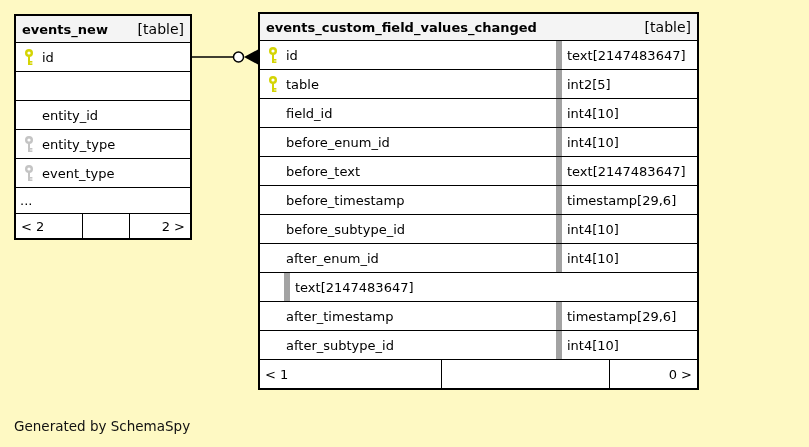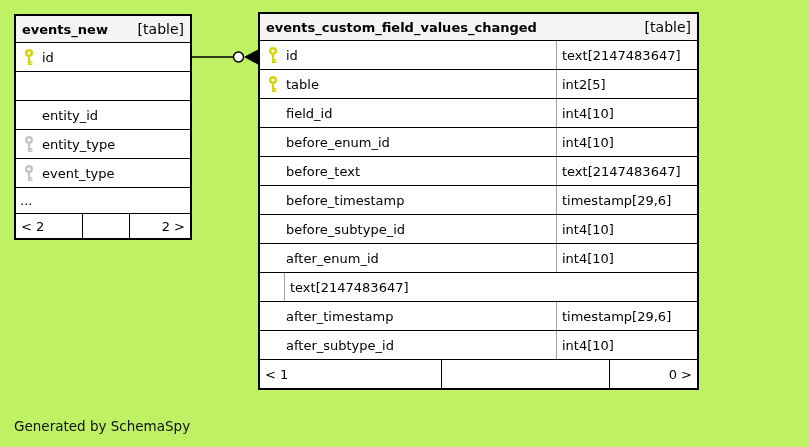--- a/index.html
+++ b/index.html
@@ -1,36 +1,36 @@
 <!DOCTYPE html>
 <html><head>
 <meta charset="utf-8">
 <style>
   * { box-sizing: border-box; margin: 0; padding: 0; }
   html,body { width: 809px; height: 447px; background: #ffffff; }
   body { font-family: "DejaVu Sans", "Liberation Sans", sans-serif; font-size: 13px; color: #000; }
-  .canvas { position: relative; width: 809px; height: 447px; background: #bef264; overflow: hidden; }
+  .canvas { position: relative; width: 809px; height: 447px; background: #fef9c3; overflow: hidden; }
 
   .table-node { position: absolute; background: #fff; border: 2px solid #000; display: flex; flex-direction: column; }
   .tbl-left  { left: 14px;  top: 14px; width: 178px; }
   .tbl-right { left: 258px; top: 12px; width: 441px; }
 
   .tbl-header { display: flex; align-items: center; justify-content: space-between;
                 background: #f4f4f4; border-bottom: 1px solid #000;
                 padding: 0 6px 0 6px; height: 27px; }
   .tbl-title { font-weight: bold; font-size: 13px; }
   .tbl-tag { font-weight: normal; font-size: 14px; }
 
   .col-row { display: flex; align-items: center; height: 29px; border-bottom: 1px solid #000; background: #fff; }
   .keyslot { width: 24px; padding-left: 7px; flex: 0 0 24px; display: flex; align-items: center; }
   .keyslot svg { visibility: hidden; }
   .keyslot[data-key="primary"] svg { visibility: visible; color: #d4d404; }
   .keyslot[data-key="index"]   svg { visibility: visible; color: #c4c4c4; }
   .col-name { flex: 1 1 auto; padding-left: 2px; white-space: nowrap; overflow: hidden; }
-  .col-type { flex: 0 0 141px; border-left: 1px solid #a3a3a3; align-self: stretch;
+  .col-type { flex: 0 0 141px; border-left: 6px solid #a3a3a3; align-self: stretch;
               display: flex; align-items: center; padding-left: 5px; white-space: nowrap; }
 
   .ellipsis-row { height: 26px; display: flex; align-items: center; padding-left: 4px; border-bottom: 1px solid #000; }
 
   .pager-row { display: flex; height: 24px; align-items: stretch; }
   .tbl-right .pager-row { height: 28px; }
   .pager-cell { display: flex; align-items: center; }
   .pager-left  { padding-left: 5px; justify-content: flex-start; }
   .pager-mid   { border-left: 1px solid #000; border-right: 1px solid #000; }
   .pager-right { padding-right: 5px; justify-content: flex-end; }

